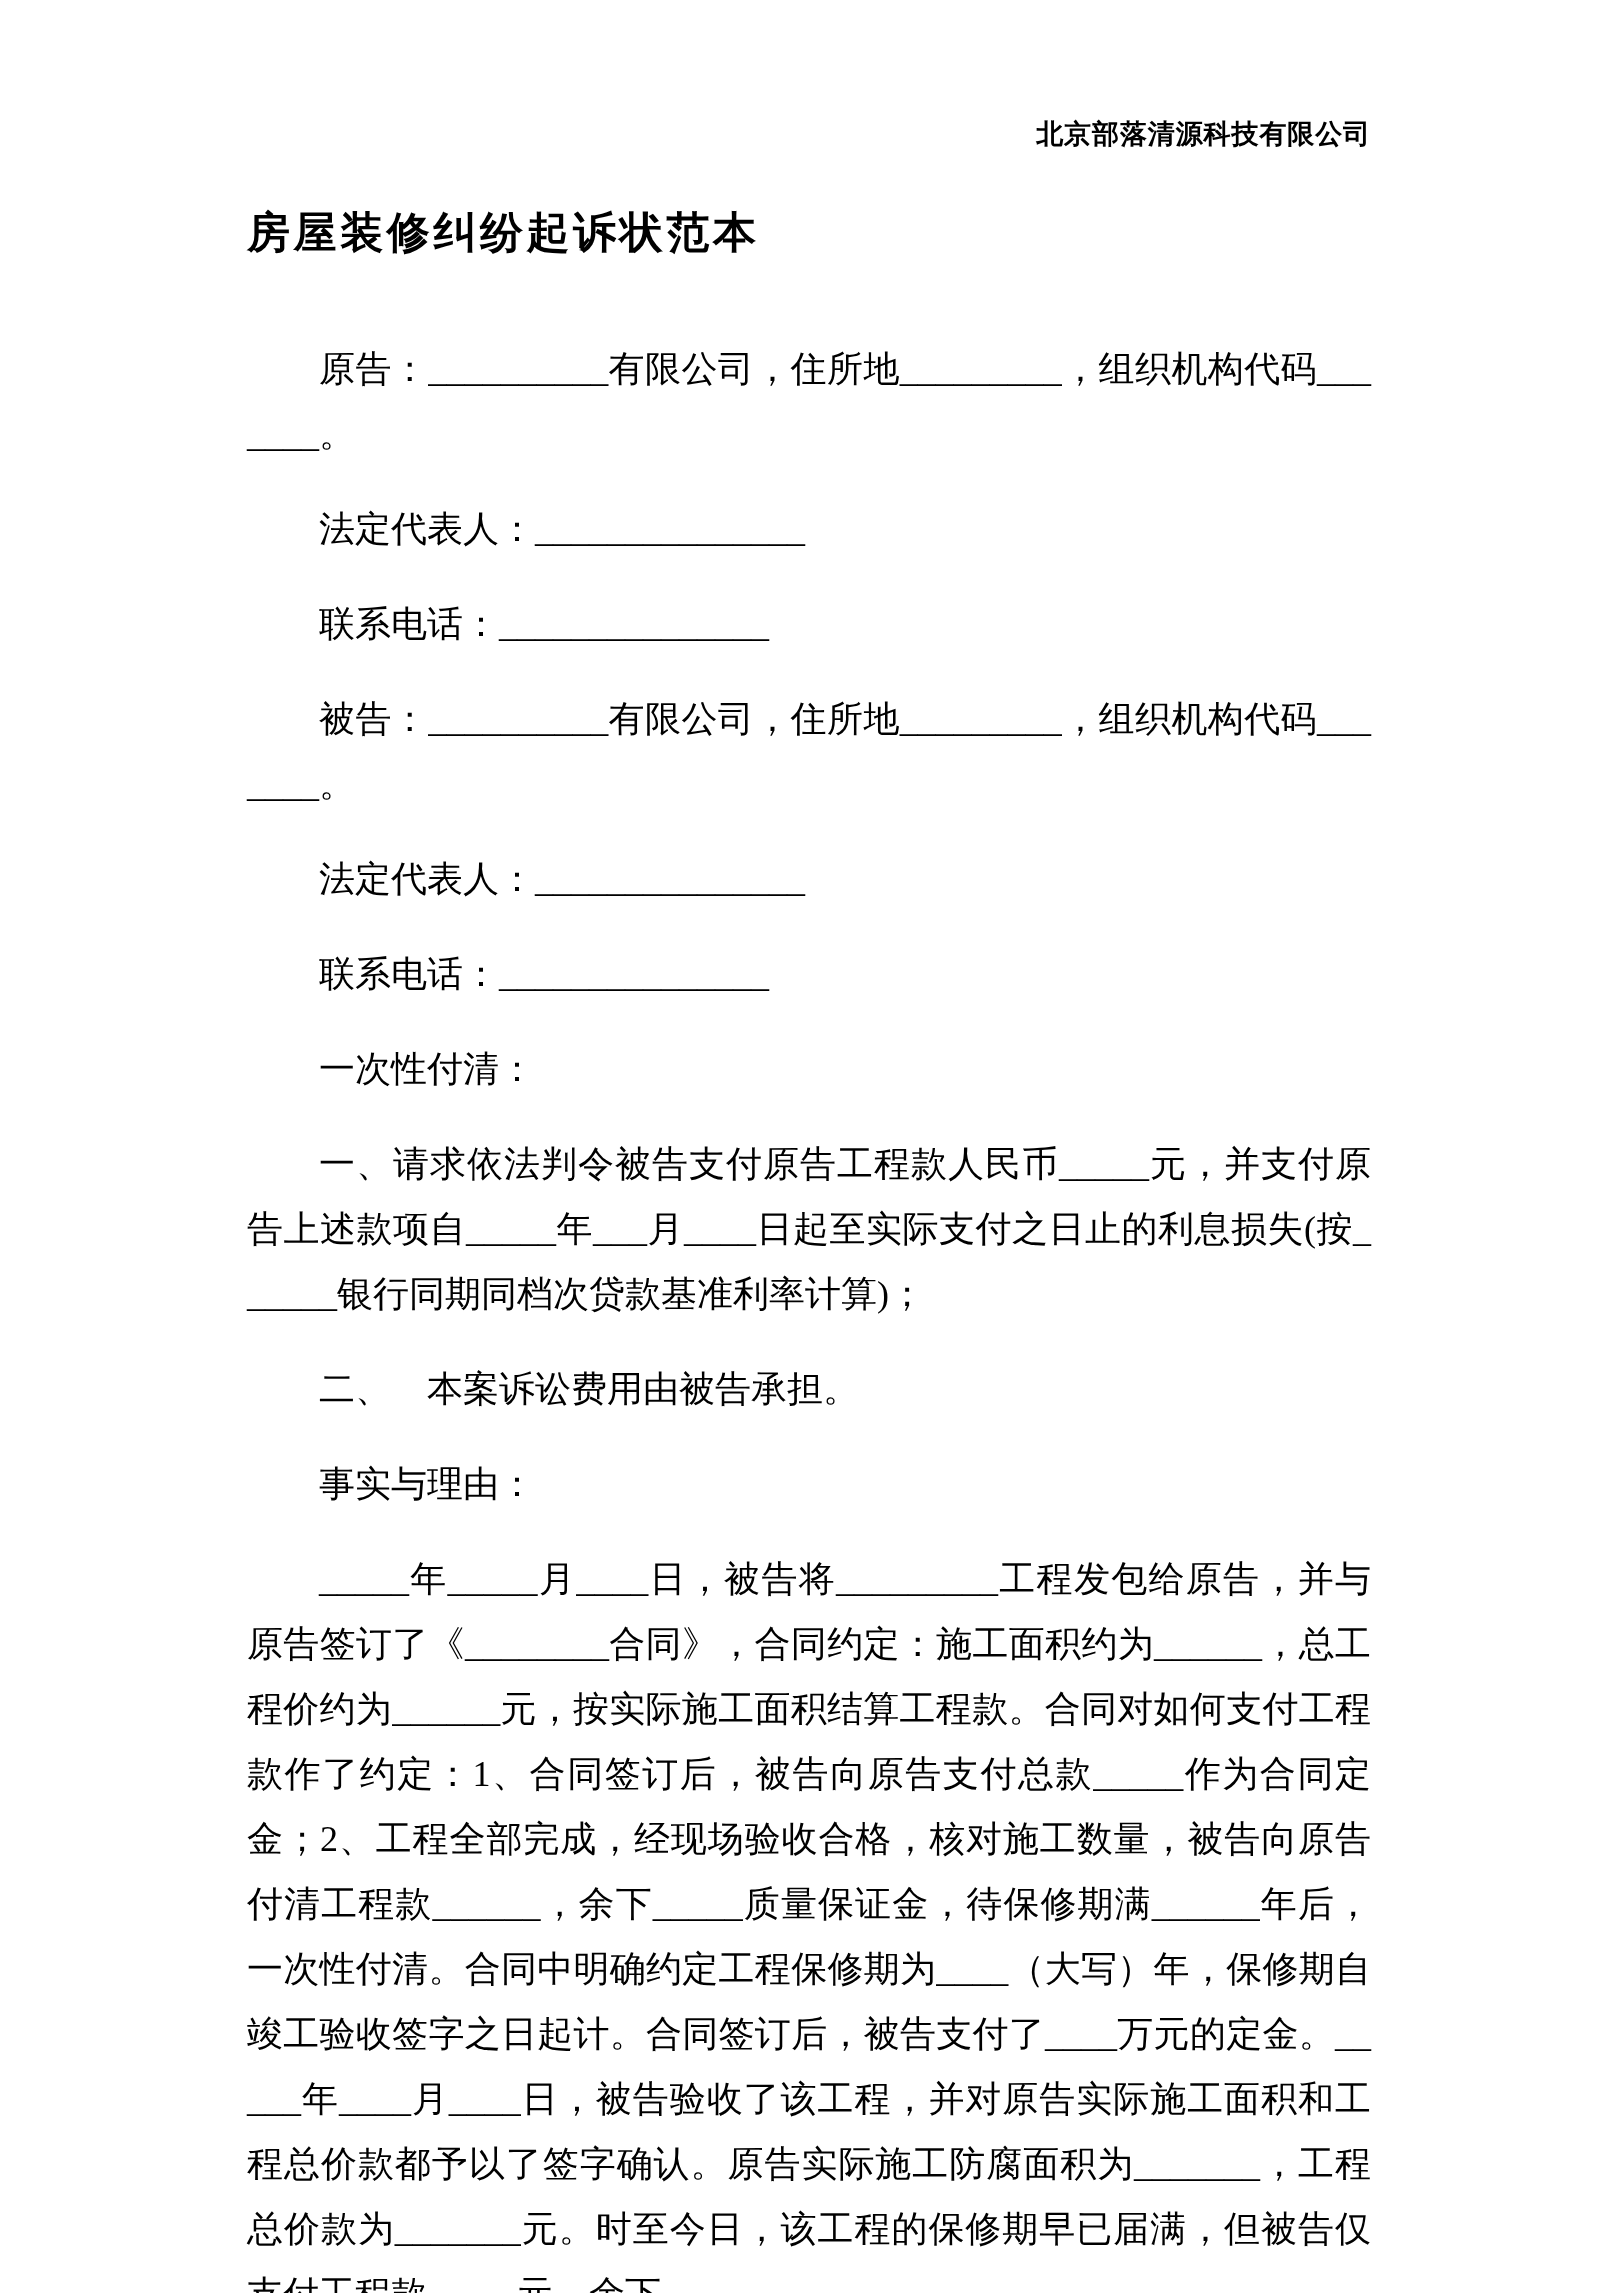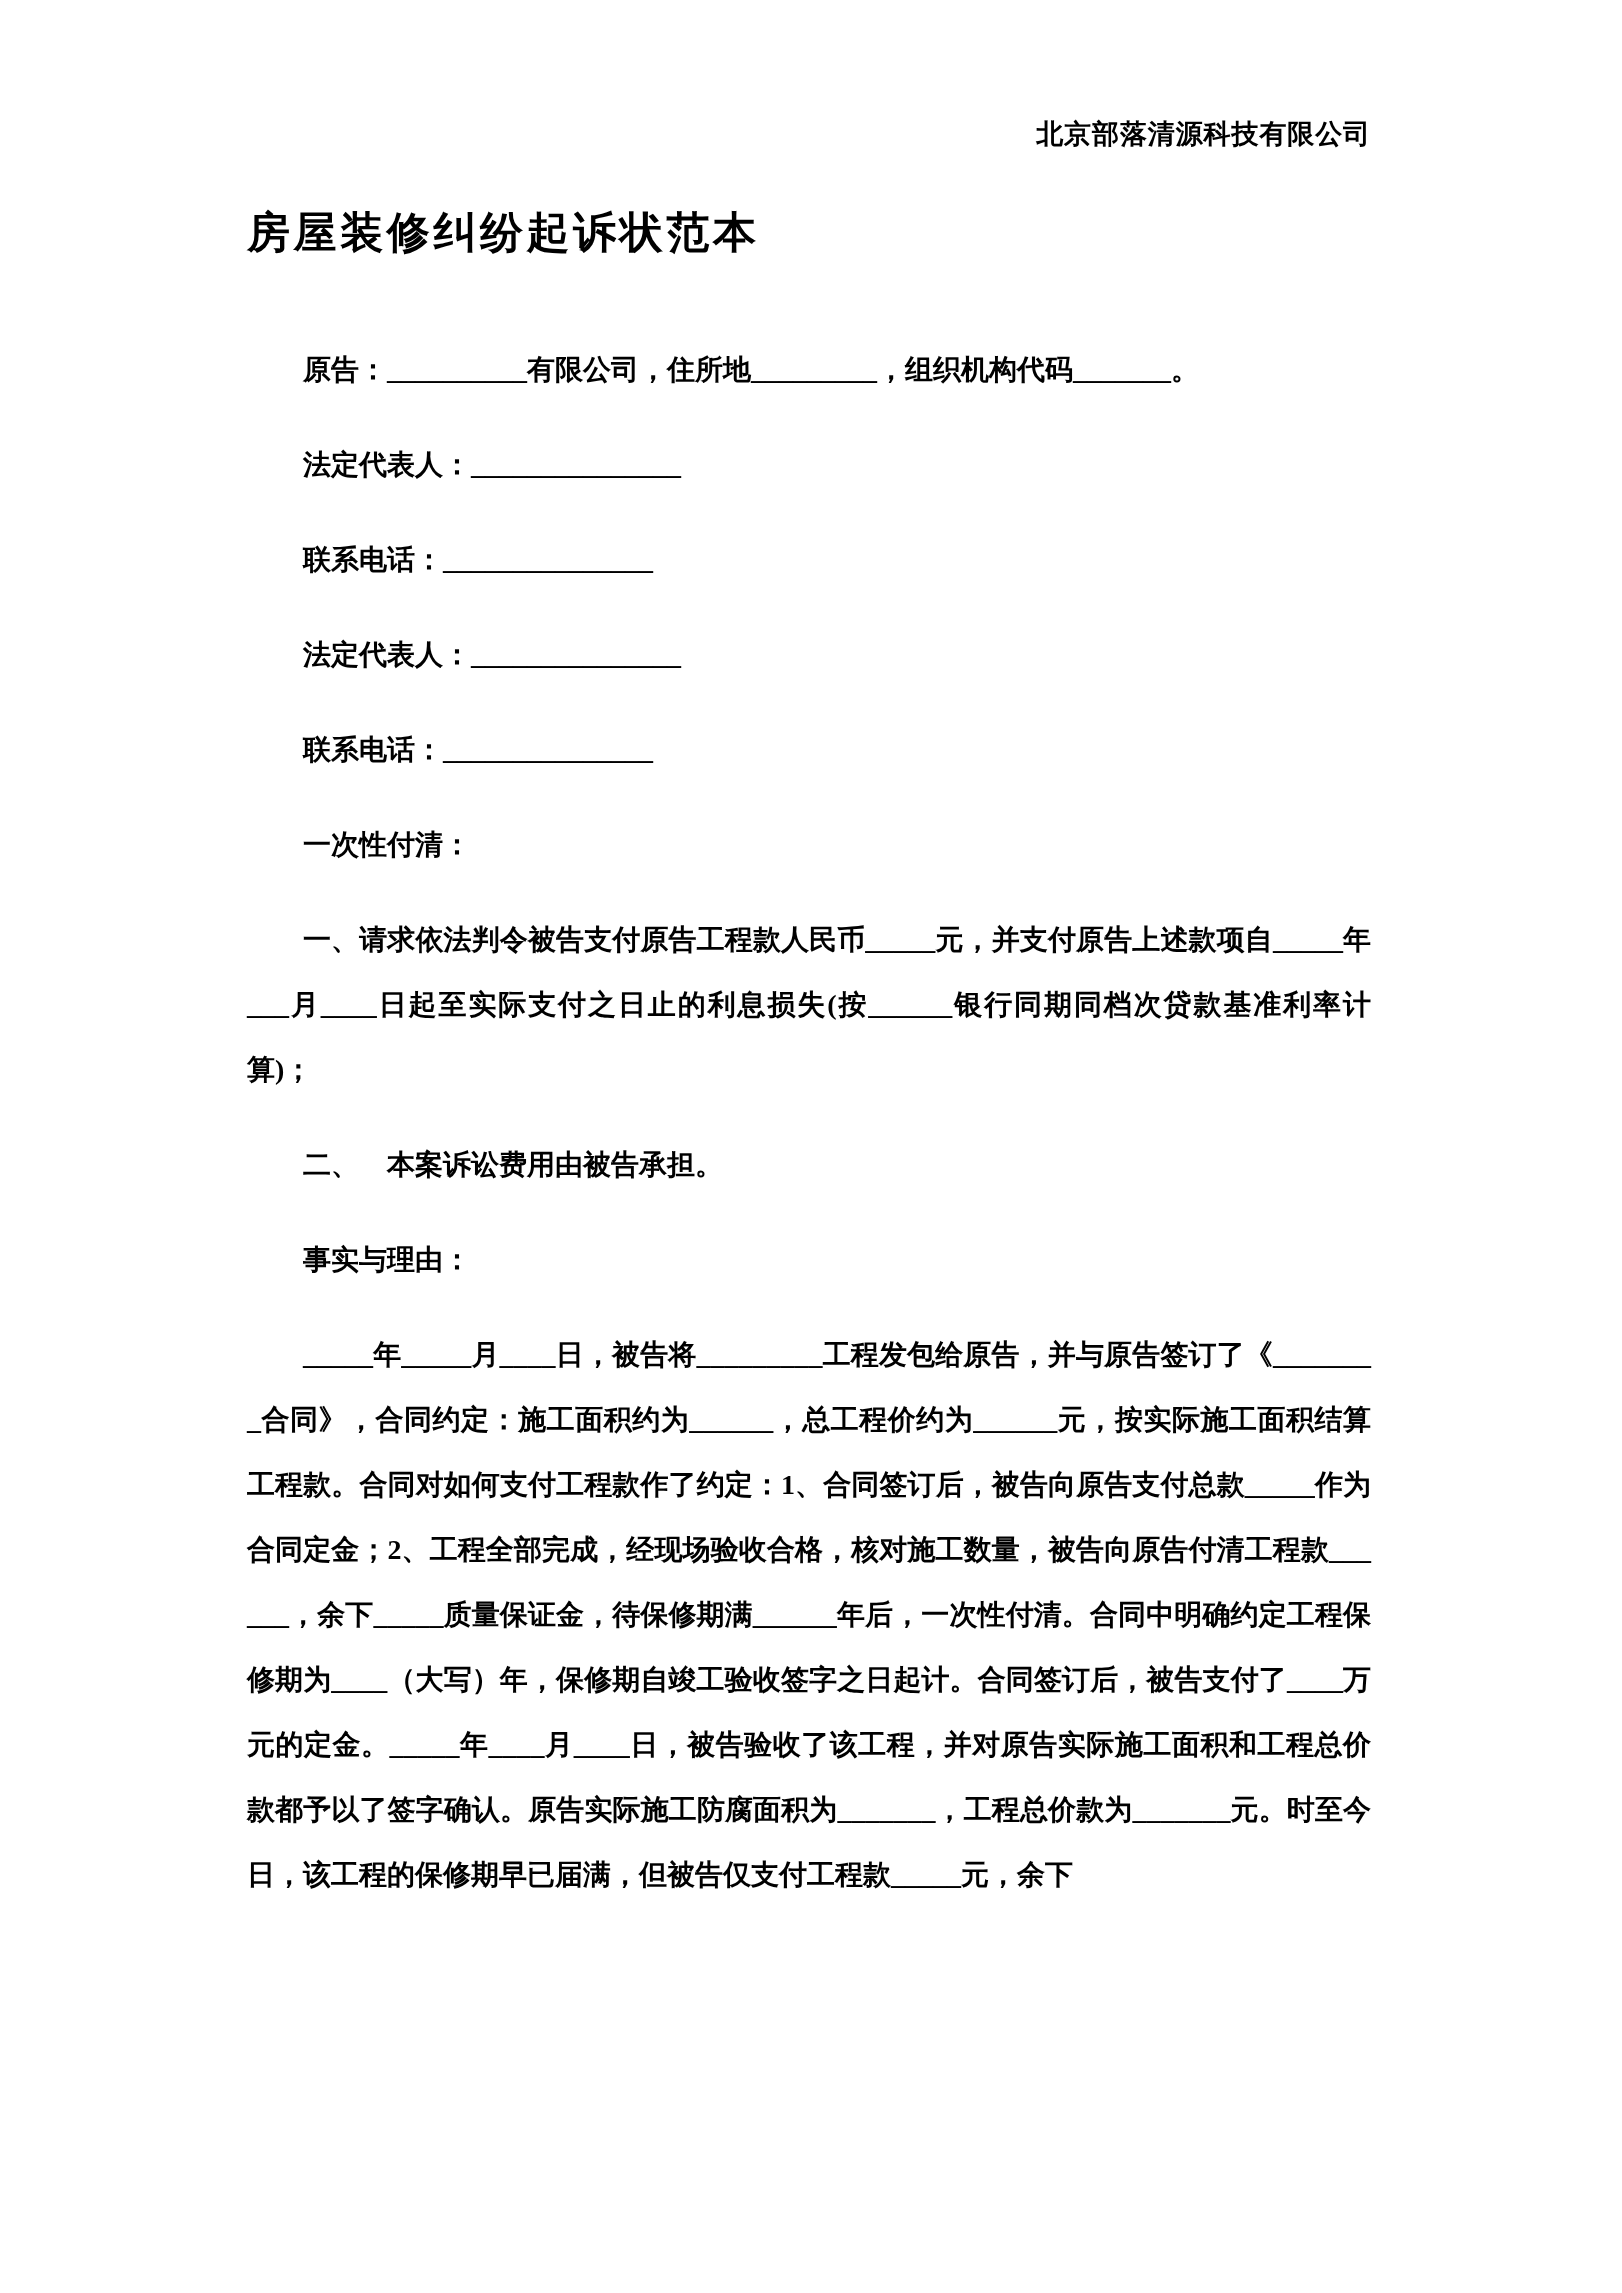--- a/index.html
+++ b/index.html
@@ -31,22 +31,22 @@
     font-size: 43px;
     font-weight: 700;
     letter-spacing: 3.6px;
     line-height: 56px;
   }
   .doc-body {
     padding: 76px 252px 0 247px;
   }
   .para {
     margin: 0 0 30px 0;
-    font-size: 28px;
-    font-weight: 700;
+    font-size: 36px;
+    font-weight: 400;
     line-height: 65px;
     text-indent: 2em;
     text-align: justify;
     color: #000000;
     word-break: break-all;
   }
 </style>
 </head>
 <body>
 
@@ -57,20 +57,21 @@
   <h1 class="doc-title">房屋装修纠纷起诉状范本</h1>
 
   <div class="doc-body">
 
     <p class="para">原告：__________有限公司，住所地_________，组织机构代码_______。</p>
 
     <p class="para">法定代表人：_______________</p>
 
     <p class="para">联系电话：_______________</p>
 
+    <p class="para">被告：__________有限公司，住所地_________，组织机构代码_______。</p>
 
     <p class="para">法定代表人：_______________</p>
 
     <p class="para">联系电话：_______________</p>
 
     <p class="para">一次性付清：</p>
 
     <p class="para">一、请求依法判令被告支付原告工程款人民币_____元，并支付原告上述款项自_____年___月____日起至实际支付之日止的利息损失(按______银行同期同档次贷款基准利率计算)；</p>
 
     <p class="para">二、　本案诉讼费用由被告承担。</p>

